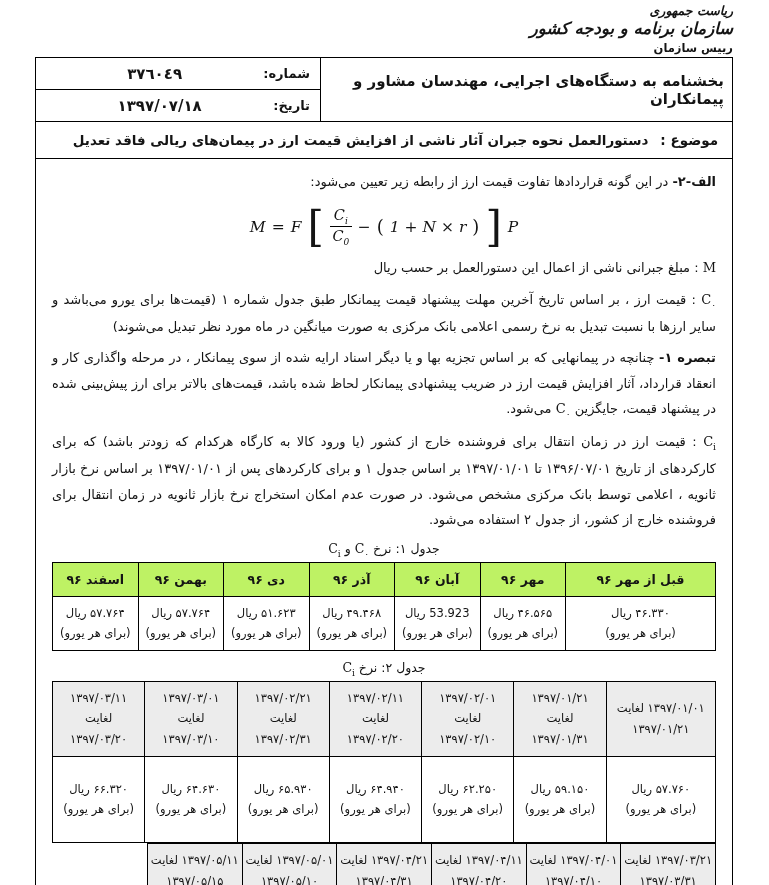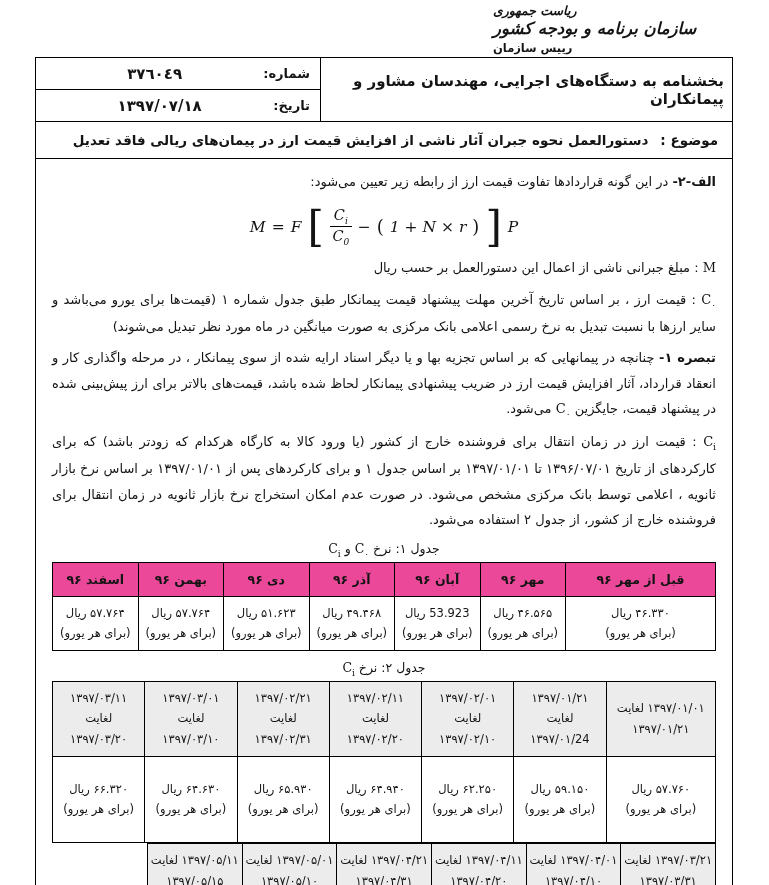--- a/index.html
+++ b/index.html
@@ -4,21 +4,21 @@
 <style>
   * { box-sizing: border-box; }
   html,body { margin:0; padding:0; }
   body {
     width:769px; height:885px; overflow:hidden; position:relative;
     background:#ffffff; color:#141414;
     font-family:"DejaVu Sans", sans-serif;
     direction:rtl;
   }
   
-  .letterhead { position:absolute; top:3px; left:493px; width:240px; text-align:left; }
+  .letterhead { position:absolute; top:3px; left:493px; width:240px; text-align:right; }
   .lh1 { font-size:12.5px; font-style:italic; font-weight:600; }
   .lh2 { font-size:16.5px; font-style:italic; font-weight:700; margin-top:1px; }
   .lh3 { font-size:11.5px; font-weight:700; margin-top:3px; }
 
   
   .frame {
     position:absolute; top:57px; left:35px; width:698px; height:830px;
     border:1.6px solid #000; border-bottom:none; background:#fff;
   }
 
@@ -55,21 +55,21 @@
   .frac .den { padding-top:1px; }
   .bracket { font-size:42px; line-height:0.85; font-style:normal; font-weight:200; }
   .paren { font-size:18px; font-style:normal; }
   .upright { font-style:normal; }
 
   
   .tcaption { text-align:center; font-size:12.5px; margin:9px 0 3px 0; }
   table { border-collapse:collapse; }
   th, td { border:1.4px solid #000; text-align:center; vertical-align:middle; }
   .t1 { width:100%; }
-  .t1 th { background:#ec4899; font-size:12.5px; font-weight:bold; padding:9px 3px; }
+  .t1 th { background:#bef264; font-size:12.5px; font-weight:bold; padding:9px 3px; }
   .t1 td { font-size:11.5px; font-weight:normal; padding:6px 2px;margin-left:7px; }
   .t1 th.wide { width:150px; }
   .t2 th { background:#ececec; font-size:11.5px; font-weight:normal; padding:6px 2px; }
   .t2 td { font-size:11.5px; padding:22px 2px; }
   .t2a { width:100%; }
   .t2b { width:85.7%; }
   .t2 th.wide1 { width:16.5%; }
   .cl { line-height:1.8; }
 </style>
 </head>
@@ -205,21 +205,21 @@
 
     <table class="t2 t2a">
       <tbody>
           <tr>
         <th class="wide1">
               <div class="cl">۱۳۹۷/۰۱/۰۱ لغایت</div>
               <div class="cl">۱۳۹۷/۰۱/۲۱</div>
             </th>
         <th>
               <div class="cl">۱۳۹۷/۰۱/۲۱ لغایت</div>
-              <div class="cl">۱۳۹۷/۰۱/24</div>
+              <div class="cl">۱۳۹۷/۰۱/۳۱</div>
             </th>
         <th>
               <div class="cl">۱۳۹۷/۰۲/۰۱ لغایت</div>
               <div class="cl">۱۳۹۷/۰۲/۱۰</div>
             </th>
         <th>
               <div class="cl">۱۳۹۷/۰۲/۱۱ لغایت</div>
               <div class="cl">۱۳۹۷/۰۲/۲۰</div>
             </th>
         <th>

